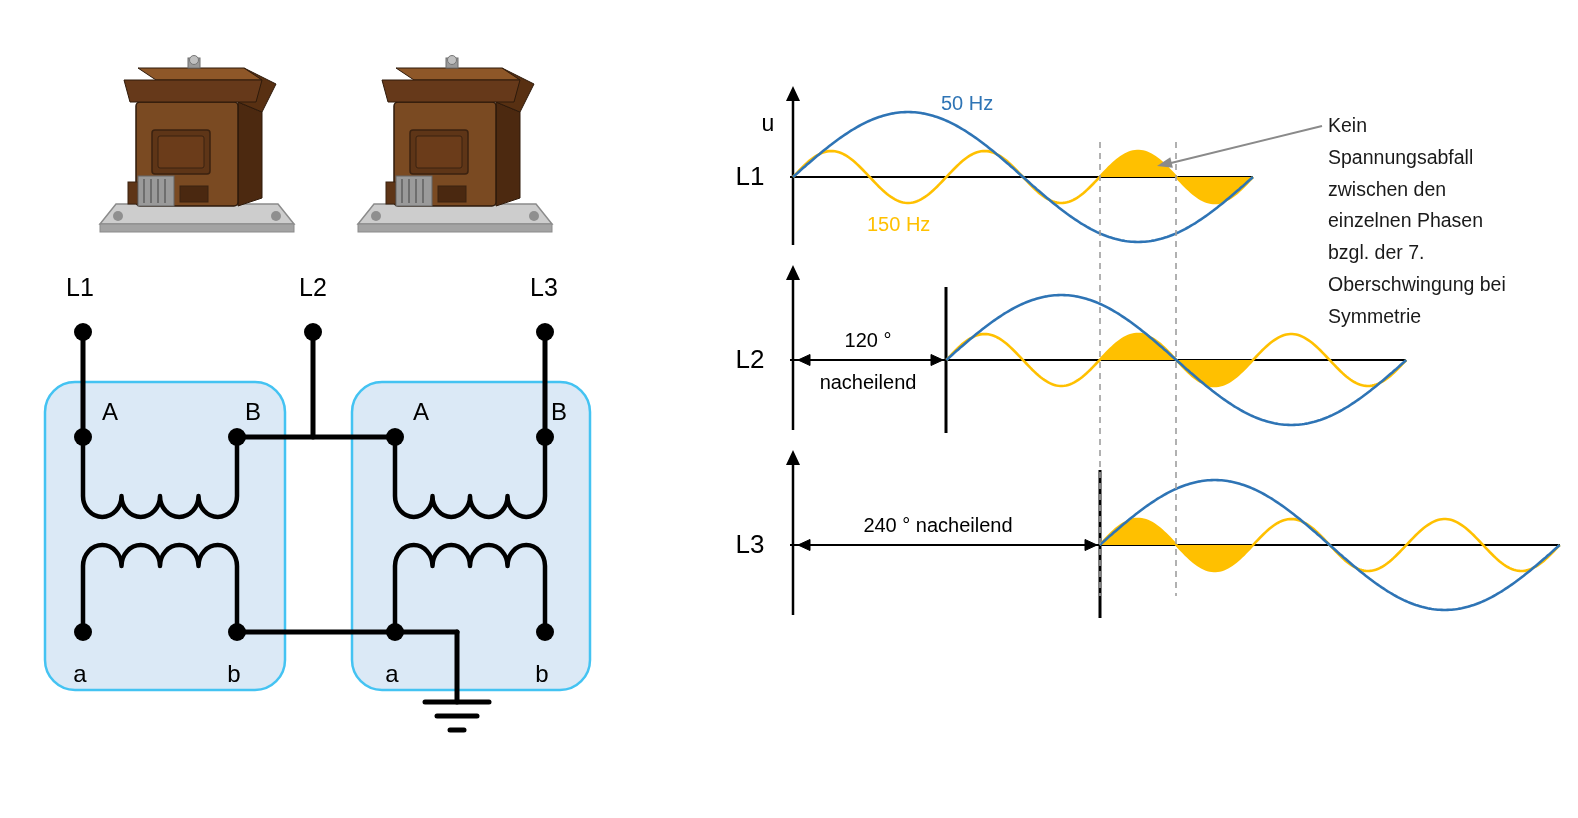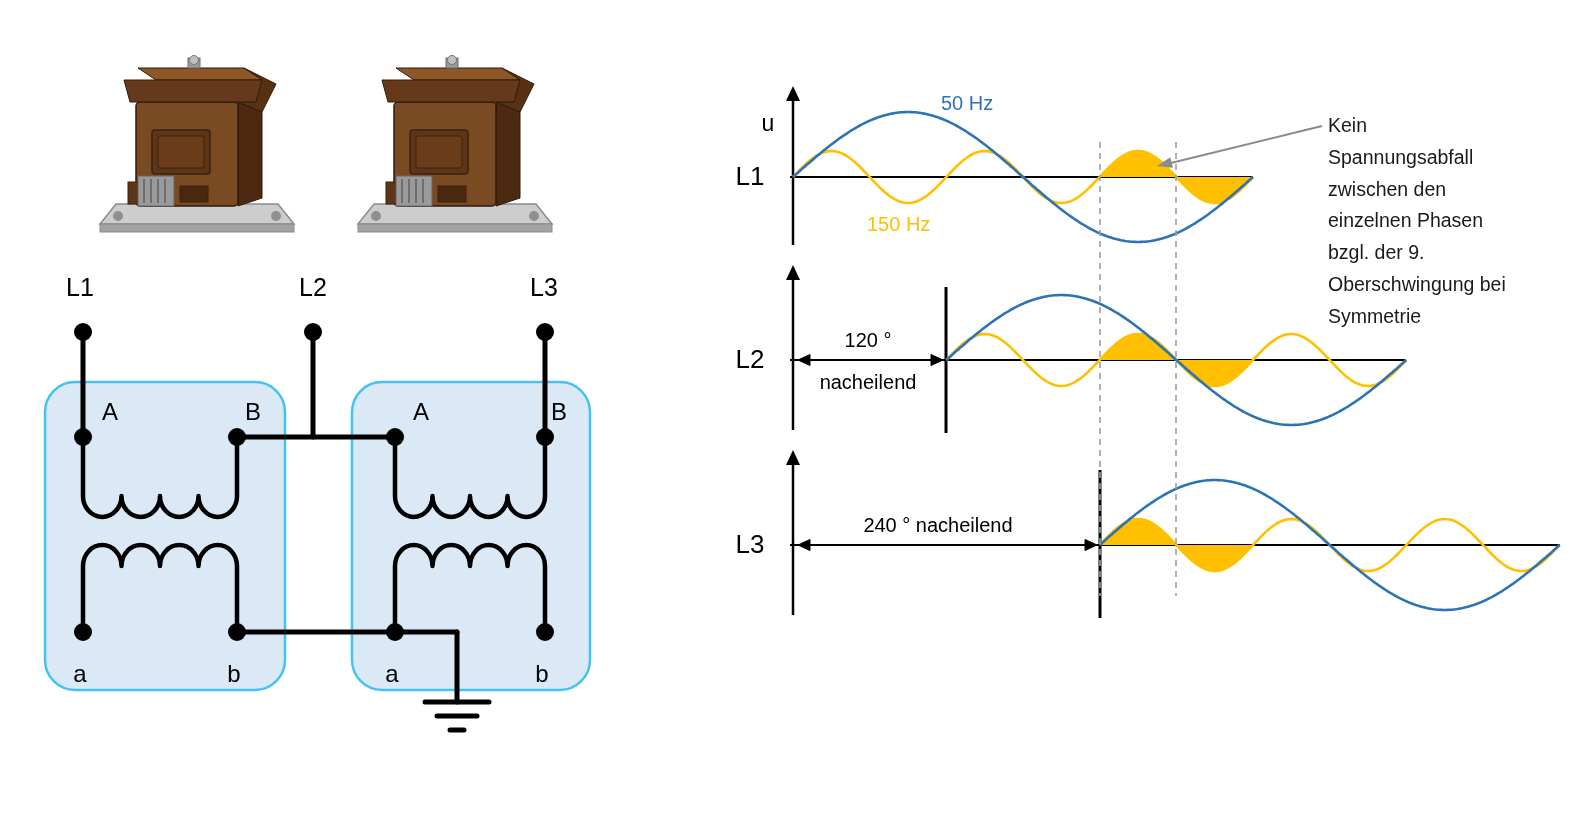--- a/index.html
+++ b/index.html
@@ -168,15 +168,15 @@
 
     <text class="legend-lbl" x="941" y="110" fill="#2E74B5">50 Hz</text>
     <text class="legend-lbl" x="867" y="231" fill="#FFC000">150 Hz</text>
 
     <text class="note-lbl" x="868" y="347" text-anchor="middle">120 °</text>
     <text class="note-lbl" x="868" y="389" text-anchor="middle">nacheilend</text>
     <text class="note-lbl" x="938" y="532" text-anchor="middle">240 ° nacheilend</text>
   </g>
 </svg>
 
-<div id="annotation">Kein Spannungsabfall zwischen den einzelnen Phasen bzgl. der 9. Oberschwingung bei Symmetrie</div>
+<div id="annotation">Kein Spannungsabfall zwischen den einzelnen Phasen bzgl. der 7. Oberschwingung bei Symmetrie</div>
 
 </div>
 
 </body></html>

